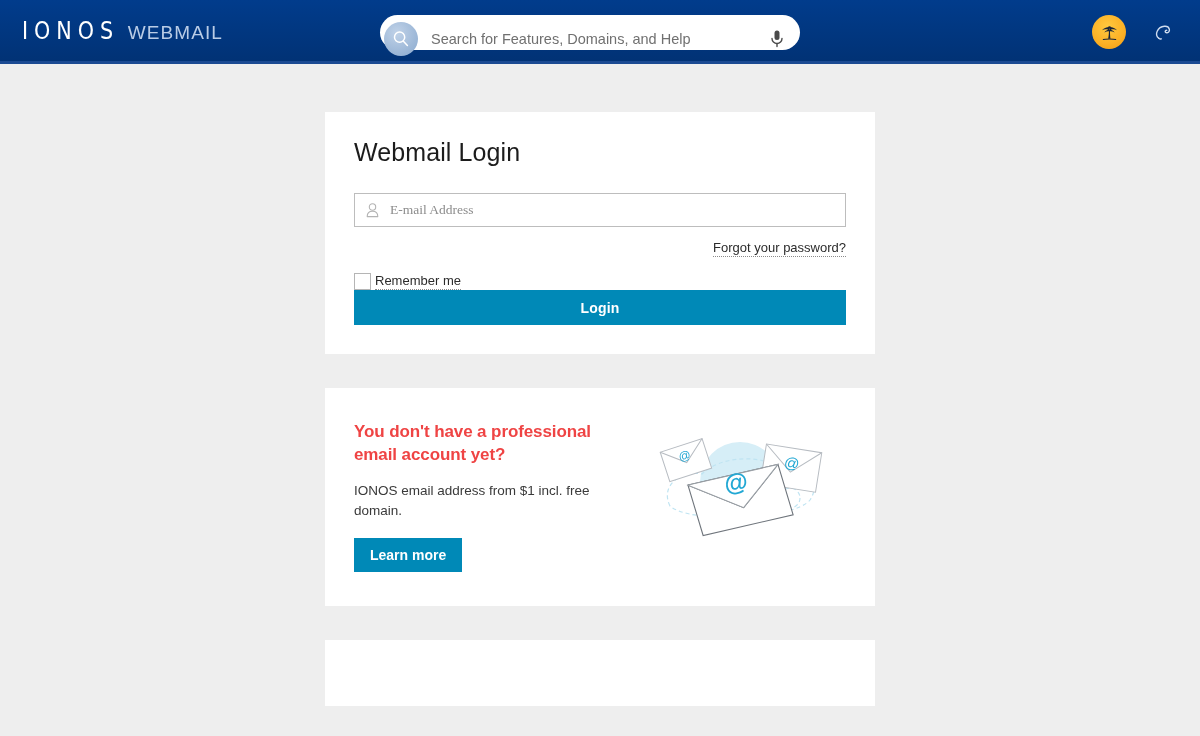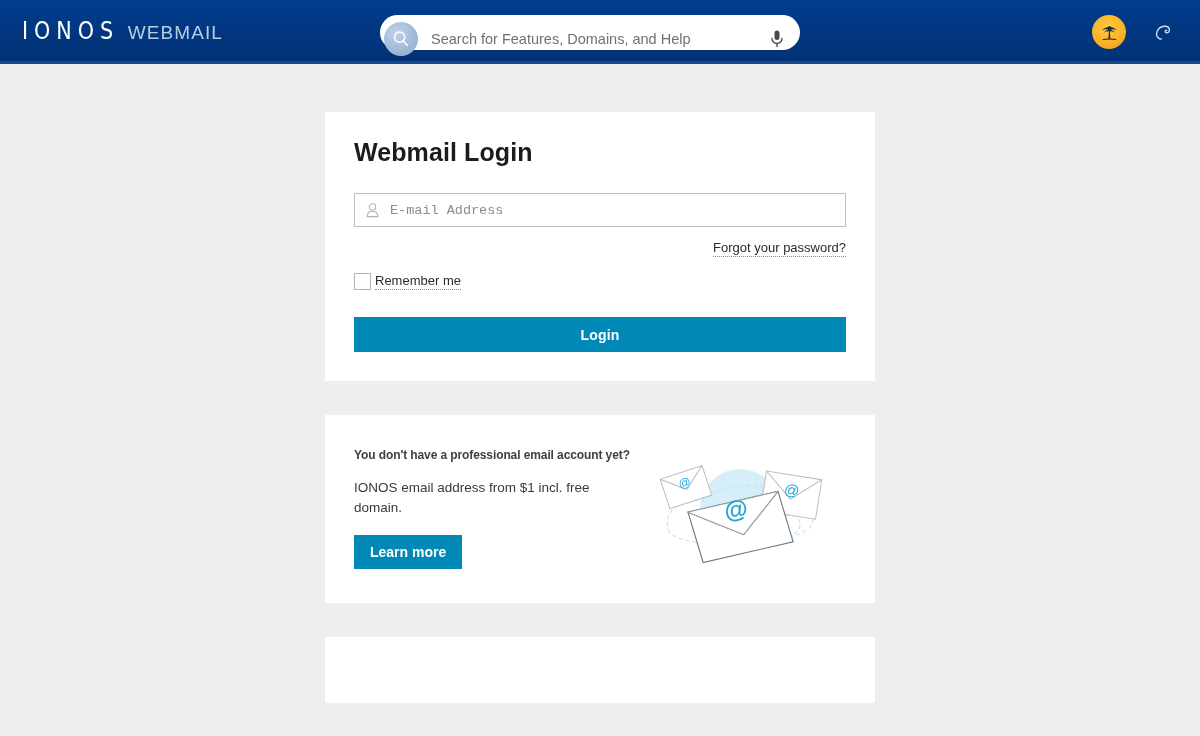--- a/index.html
+++ b/index.html
@@ -150,21 +150,21 @@
     padding: 30px 29px 30px 29px;
   }
 
   .card + .card { margin-top: 34px; }
 
   
   .login-card { padding: 26px 29px 29px 29px; }
 
   .login-title {
     font-size: 25px;
-    font-weight: 700;
+    font-weight: 400;
     color: #1c1c1c;
     letter-spacing: 0.1px;
     margin-bottom: 26px;
   }
 
   .field {
     position: relative;
     height: 34px;
     border: 1px solid #bdbdbd;
     background: #fff;
@@ -181,21 +181,21 @@
     align-items: center;
     justify-content: center;
     opacity: .75;
   }
 
   .field input {
     flex: 1;
     border: none;
     outline: none;
     background: transparent;
-    font-family: Liberation Mono, monospace;
+    font-family: Liberation Serif, serif;
     font-size: 13.5px;
     color: #a16207;
     height: 100%;
     padding-left: 10px;
   }
   .field input::placeholder { color: #8c8c8c; }
 
   .forgot-row {
     display: flex;
     justify-content: flex-end;
@@ -223,21 +223,20 @@
     height: 17px;
     border: 1px solid #b5b5b5;
     background: #fff;
     flex: 0 0 auto;
     cursor: pointer;
   }
 
   .login-btn {
     display: block;
     width: 100%;
-    margin-top: 27px;
     height: 35px;
     background: #0089b7;
     border: none;
     color: #ffffff;
     font-family: "Liberation Sans", sans-serif;
     font-size: 14px;
     font-weight: bold;
     letter-spacing: .2px;
     cursor: pointer;
   }
@@ -245,24 +244,24 @@
   
   .promo-card {
     padding: 32px 29px 34px 29px;
     display: flex;
     align-items: flex-start;
   }
 
   .promo-text { width: 280px; flex: 0 0 auto; }
 
   .promo-title {
-    font-size: 12px;
+    font-size: 17px;
     font-weight: bold;
     line-height: 1.38;
-    color: #404040;
+    color: #ef4444;
     letter-spacing: -.1px;
   }
 
   .promo-body {
     margin-top: 14px;
     font-size: 13.5px;
     line-height: 1.5;
     color: #3a3a3a;
   }
 

